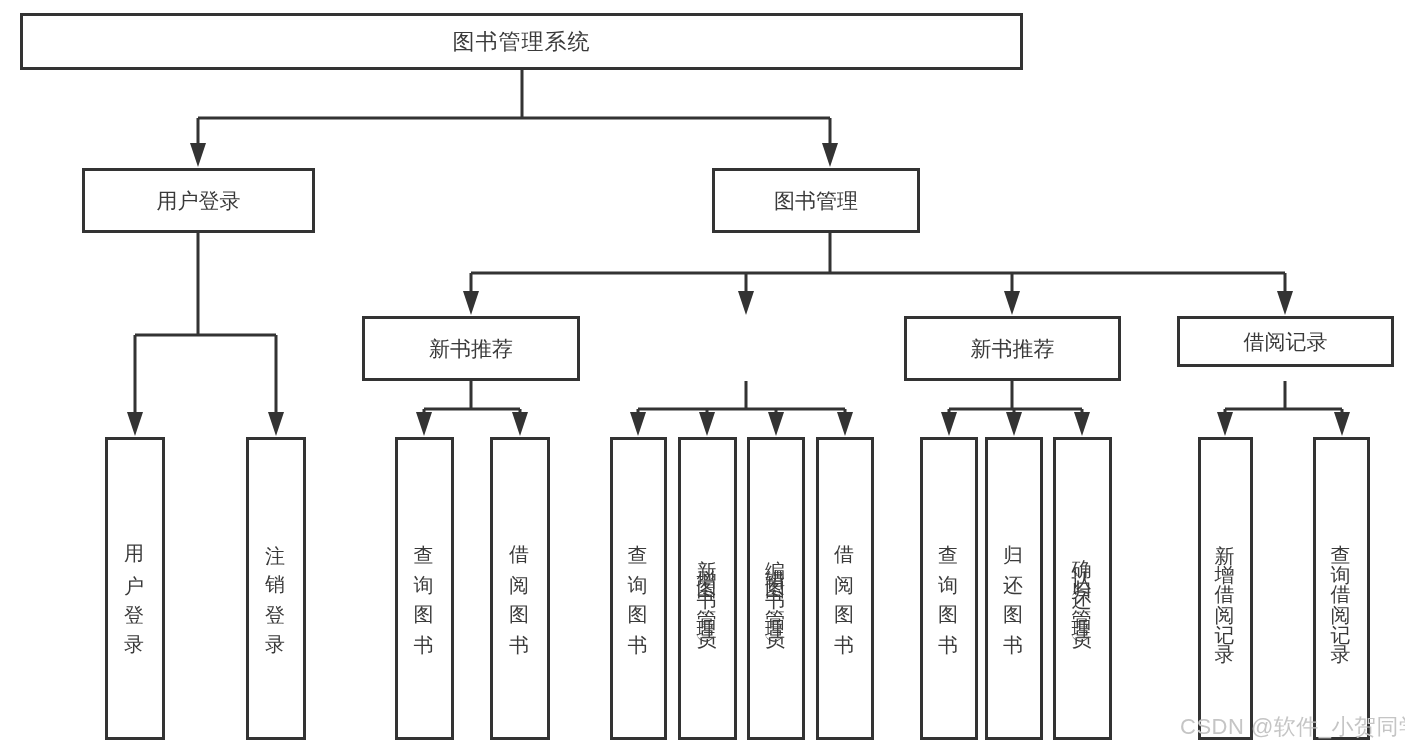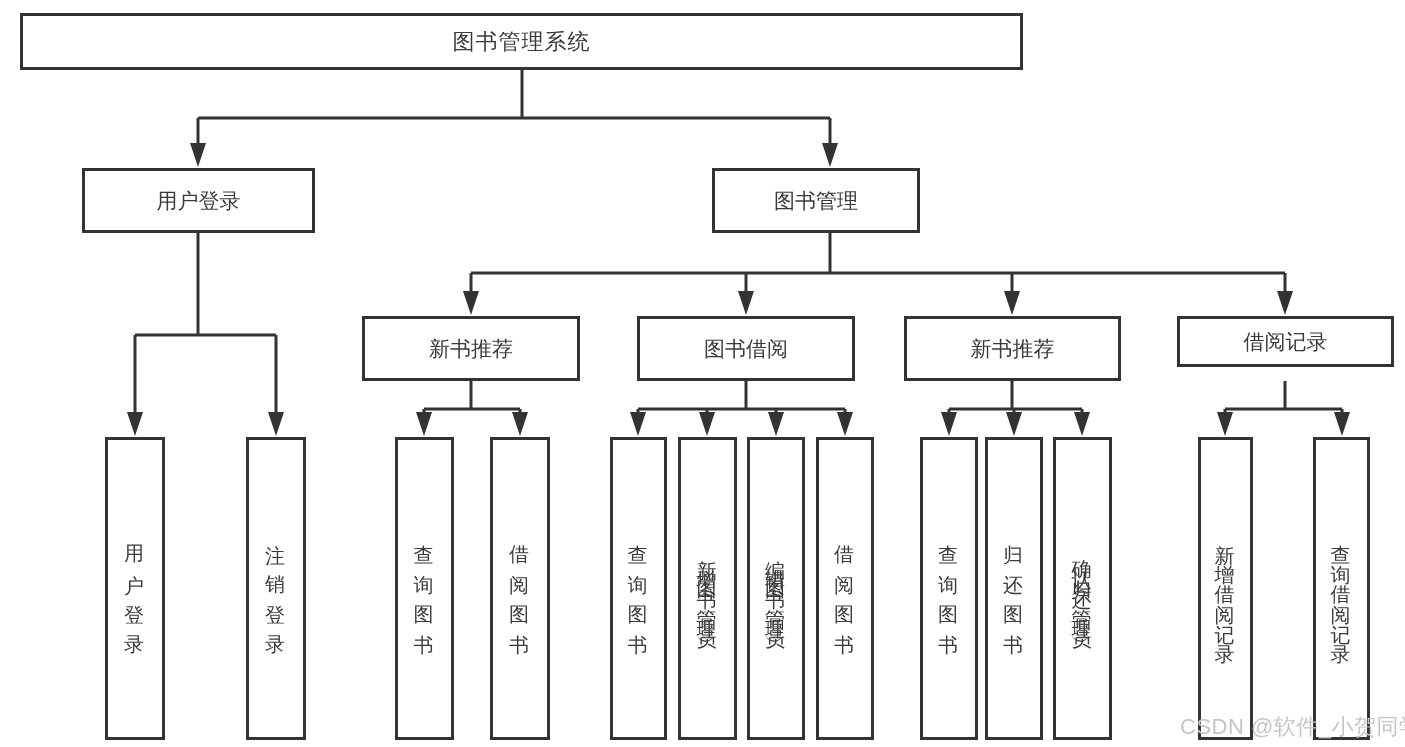--- a/index.html
+++ b/index.html
@@ -102,23 +102,20 @@
   <div class="node" style="left:82px;top:168px;width:233px;height:65px">
     <span class="label">用户登录</span>
   </div>
   <div class="node" style="left:712px;top:168px;width:208px;height:65px">
     <span class="label">图书管理</span>
   </div>
 
   <div class="node" style="left:362px;top:316px;width:218px;height:65px">
     <span class="label">新书推荐</span>
   </div>
-  <div class="node" style="left:637px;top:316px;width:218px;height:65px">
-    <span class="label">图书借阅</span>
-  </div>
   <div class="node" style="left:904px;top:316px;width:217px;height:65px">
     <span class="label">新书推荐</span>
   </div>
   <div class="node" style="left:1177px;top:316px;width:217px;height:51px">
     <span class="label">借阅记录</span>
   </div>
 
   <div class="node v" style="left:105px;top:437px;width:60px;height:303px">
     <span class="label" style="letter-spacing: 30px;">用户登录</span>
   </div>

